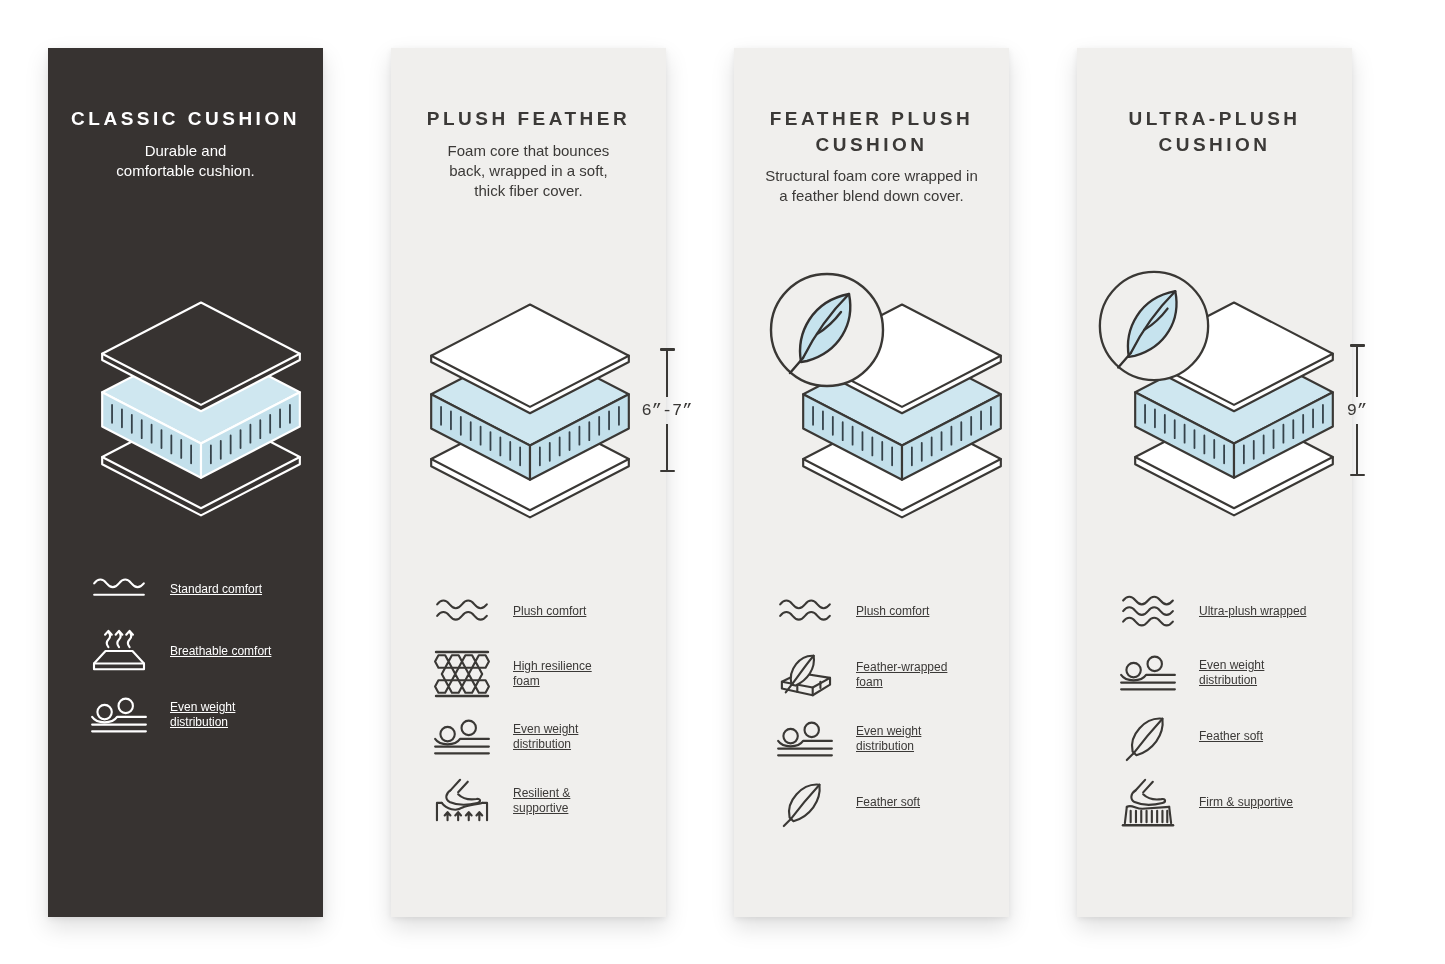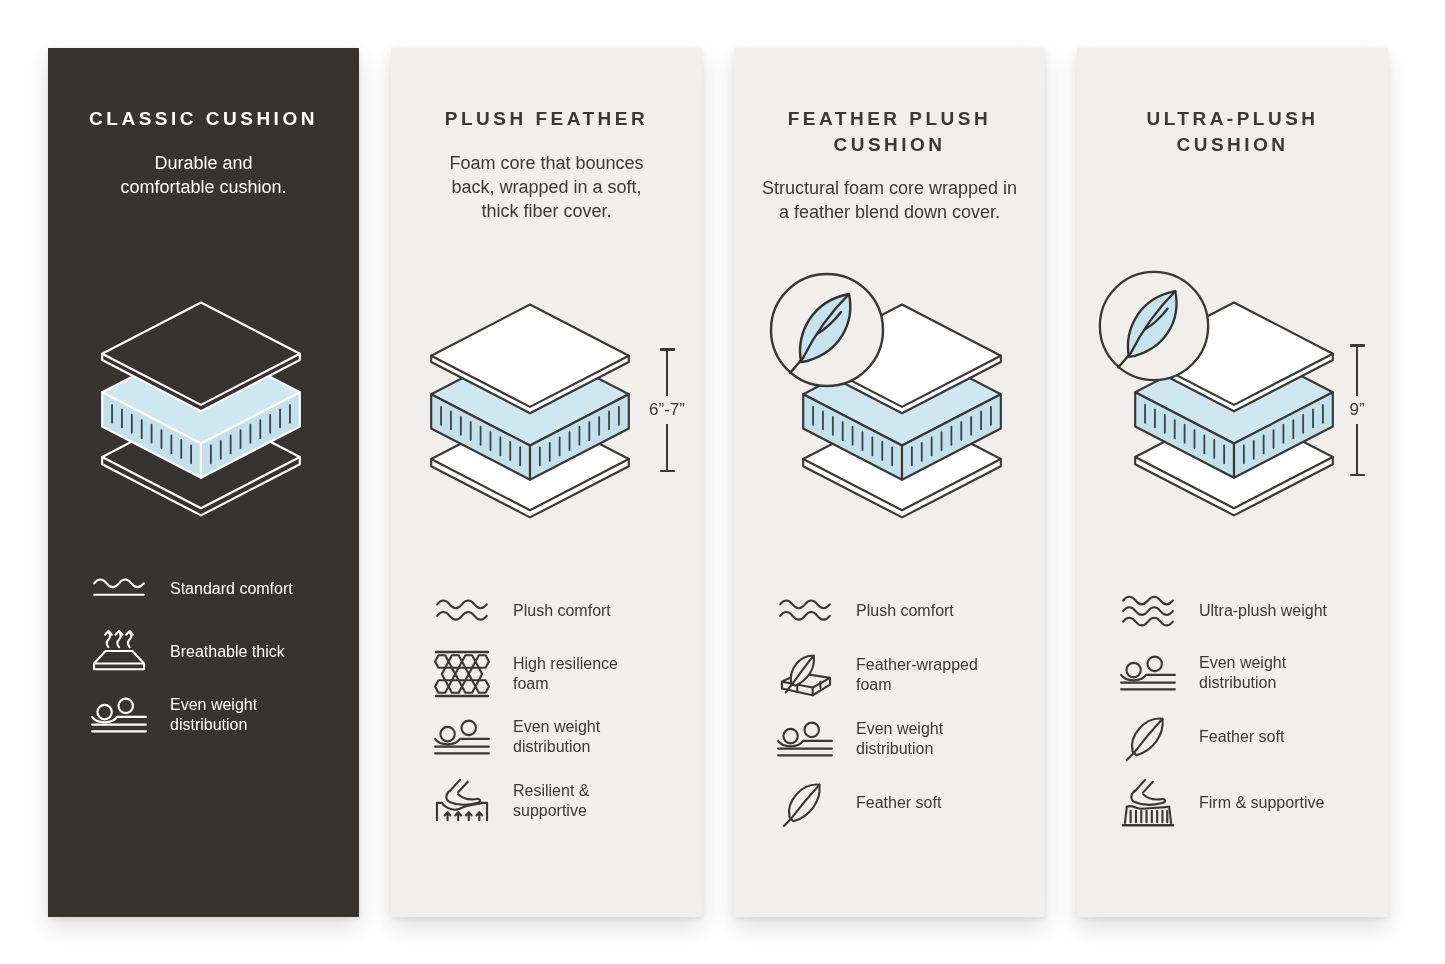--- a/index.html
+++ b/index.html
@@ -1,46 +1,46 @@
 <!DOCTYPE html>
 <html><head>
 <meta charset="utf-8">
 <style>
   html,body{margin:0;padding:0;}
   body{
     width:1445px;height:964px;position:relative;background:#ffffff;
     font-family:"Liberation Sans", sans-serif;overflow:hidden;
   }
   .panel{
-    position:absolute;top:48px;width:311px;height:869px;
+    position:absolute;top:48px;width:275px;height:869px;
     box-shadow:0 10px 22px rgba(0,0,0,.13), 0 2px 6px rgba(0,0,0,.07);
   }
   .panel.dark{--bg:#373331;--plate:#373331;--line:#ffffff;--text:#ffffff;background:var(--bg);color:var(--text);}
   .panel.light{--bg:#f0efed;--plate:#ffffff;--line:#3a3835;--text:#3b3937;background:var(--bg);color:var(--text);}
   .title{
     text-align:center;font-weight:bold;font-size:19px;letter-spacing:3.5px;
     margin:58px 8px 0;line-height:1.35;white-space:pre-line;color:var(--text);
   }
   .desc{
-    text-align:center;font-size:18px;line-height:1.33;margin:20px auto 0;
+    text-align:center;font-size:15px;line-height:1.33;margin:9px auto 0;
     max-width:272px;white-space:pre-line;color:var(--text);
   }
   .diagram{position:absolute;}
   .diagram svg{display:block;}
   .badge{position:absolute;}
   .measure{
     position:absolute;width:48px;display:flex;flex-direction:column;align-items:center;
   }
   .m-cap{width:15px;height:2.5px;background:var(--line);border-radius:1px;}
   .m-seg{width:2.5px;flex:1;background:var(--line);}
-  .m-lbl{font-size:17px;padding:4px 0;color:var(--text);white-space:nowrap;}
+  .m-lbl{font-size:17px;padding:4px 0;color:var(--text);white-space:nowrap;font-family:Liberation Mono, monospace;}
   .features{position:absolute;left:40px;right:8px;top:540px;}
   .feat{display:flex;align-items:center;min-height:47px;margin-bottom:14px;}
   .feat .ico{flex:0 0 62px;width:62px;margin-right:20px;display:flex;justify-content:center;align-items:center;color:var(--line);}
-  .feat .lbl{font-size:16px;line-height:1.27;white-space:pre-line;color:var(--text);}
+  .feat .lbl{font-size:12px;line-height:1.27;white-space:pre-line;color:var(--text);text-decoration:underline;}
   .ic{stroke:currentColor;fill:none;stroke-width:2.2;stroke-linecap:round;stroke-linejoin:round;}
   .dgm{stroke:var(--line);stroke-width:2.4;stroke-linejoin:round;stroke-linecap:round;}
   .stitch{stroke:#35424a;stroke-width:2;stroke-linecap:round;fill:none;}
 </style>
 </head>
 <body>
 
 <section class="panel dark" style="left:48px;">
   <h2 class="title">CLASSIC CUSHION</h2>
   <p class="desc">Durable and
@@ -81,21 +81,21 @@
           <path d="M4,38 L16,25 h28 L56,38 v6 H4 Z"></path>
             <path d="M4,38 h52"></path>
           <path d="M19,21 q-3.5,-4.5 0,-8 q3.5,-3.5 0,-8"></path>
             <path d="M15.5,8 L19,4 L22.5,8"></path>
           <path d="M30,21 q-3.5,-4.5 0,-8 q3.5,-3.5 0,-8"></path>
             <path d="M26.5,8 L30,4 L33.5,8"></path>
           <path d="M41,21 q-3.5,-4.5 0,-8 q3.5,-3.5 0,-8"></path>
             <path d="M37.5,8 L41,4 L44.5,8"></path>
         </svg>
       </span>
-      <span class="lbl">Breathable thick</span>
+      <span class="lbl">Breathable comfort</span>
     </div>
     <div class="feat">
       <span class="ico">
         <svg width="58" height="48" viewBox="0 0 60 50" class="ic">
           <circle cx="15" cy="22" r="7.5"></circle>
             <circle cx="37" cy="15.5" r="7.5"></circle>
           <path d="M2,27 C7,34.5 23,34.5 28,27 H58"></path>
             <path d="M2,35 H58"></path>
             <path d="M2,42 H58"></path>
         </svg>
@@ -330,21 +330,21 @@
 
   <div class="features">
     <div class="feat">
       <span class="ico">
         <svg width="58" height="44" viewBox="0 0 60 46" class="ic">
             <path d="M4,11 q6.5,-8 13,0 t13,0 t13,0 t13,0"></path>
             <path d="M4,22 q6.5,-8 13,0 t13,0 t13,0 t13,0"></path>
             <path d="M4,33 q6.5,-8 13,0 t13,0 t13,0 t13,0"></path>
           </svg>
       </span>
-      <span class="lbl">Ultra-plush weight</span>
+      <span class="lbl">Ultra-plush wrapped</span>
     </div>
     <div class="feat">
       <span class="ico">
         <svg width="58" height="48" viewBox="0 0 60 50" class="ic">
           <circle cx="15" cy="22" r="7.5"></circle>
             <circle cx="37" cy="15.5" r="7.5"></circle>
           <path d="M2,27 C7,34.5 23,34.5 28,27 H58"></path>
             <path d="M2,35 H58"></path>
             <path d="M2,42 H58"></path>
         </svg>

